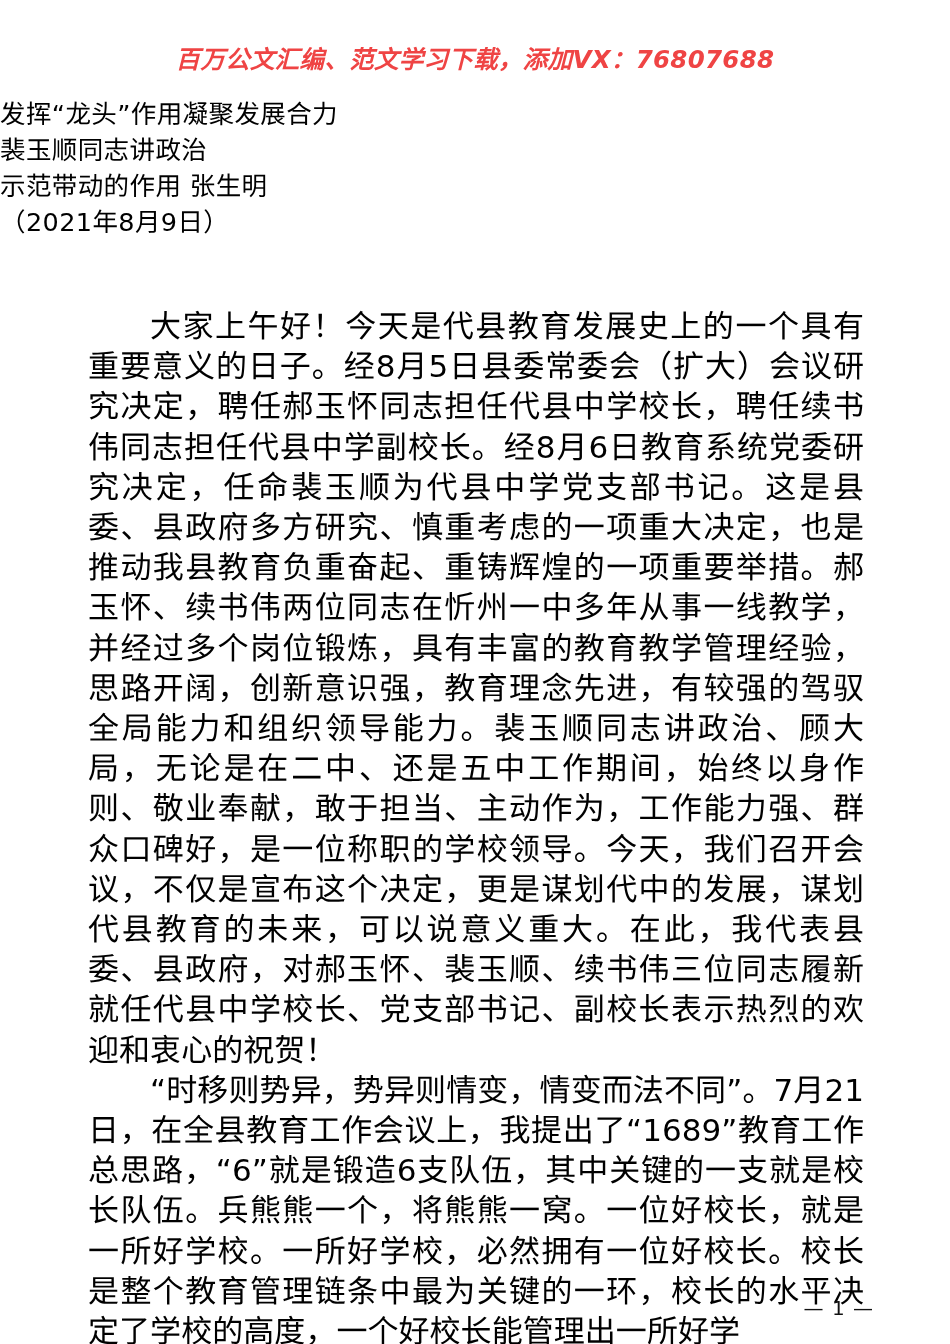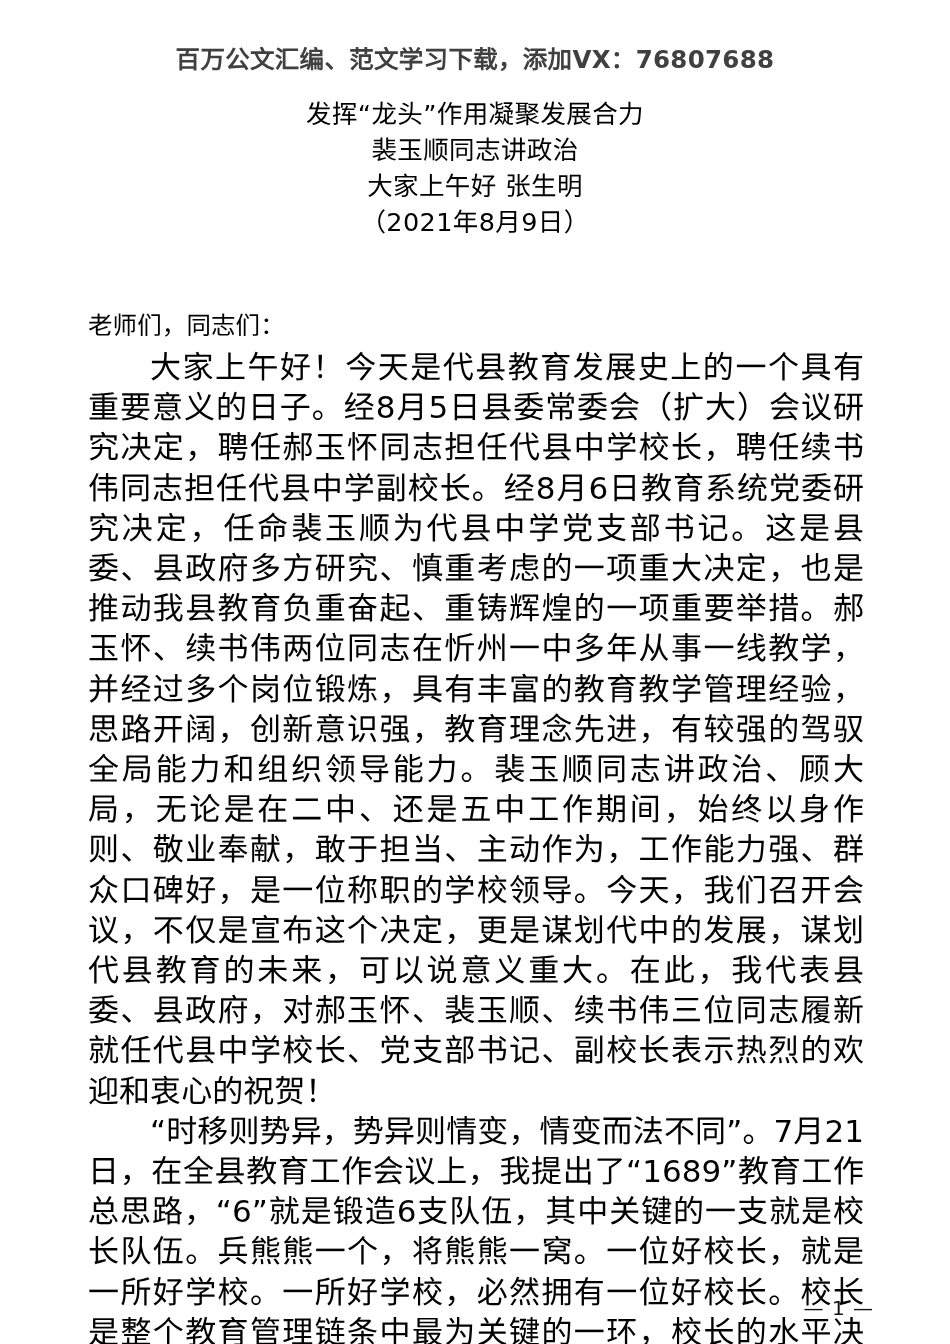--- a/index.html
+++ b/index.html
@@ -37,21 +37,20 @@
     letter-spacing: 0.3px;
     white-space: nowrap;
   }
 
   
   .title-block {
     position: absolute;
     top: 96px;
     left: 0;
     width: 950px;
-    text-align: center;
   }
   .title-line {
     font-size: 25.5px;
     line-height: 36px;
     font-weight: 400;
     letter-spacing: 0.4px;
     white-space: nowrap;
   }
 
   
@@ -90,30 +89,29 @@
     font-size: 20px;
     letter-spacing: 1px;
     color: #111111;
   }
 </style>
 </head>
 <body>
 
 <div class="page">
 
-  <div class="promo-header" style="color: #404040;">百万公文汇编、范文学习下载，添加VX：76807688</div>
+  <div class="promo-header" style="color: #ef4444; font-style: italic;">百万公文汇编、范文学习下载，添加VX：76807688</div>
 
   <div class="title-block">
     <div class="title-line">发挥“龙头”作用凝聚发展合力</div>
     <div class="title-line">裴玉顺同志讲政治</div>
-    <div class="title-line">大家上午好 张生明</div>
+    <div class="title-line">示范带动的作用 张生明</div>
     <div class="title-line">（2021年8月9日）</div>
   </div>
 
   <div class="body-block">
-    <p class="salutation">老师们，同志们：</p>
     <p class="para">大家上午好！今天是代县教育发展史上的一个具有重要意义的日子。经8月5日县委常委会（扩大）会议研究决定，聘任郝玉怀同志担任代县中学校长，聘任续书伟同志担任代县中学副校长。经8月6日教育系统党委研究决定，任命裴玉顺为代县中学党支部书记。这是县委、县政府多方研究、慎重考虑的一项重大决定，也是推动我县教育负重奋起、重铸辉煌的一项重要举措。郝玉怀、续书伟两位同志在忻州一中多年从事一线教学，并经过多个岗位锻炼，具有丰富的教育教学管理经验，思路开阔，创新意识强，教育理念先进，有较强的驾驭全局能力和组织领导能力。裴玉顺同志讲政治、顾大局，无论是在二中、还是五中工作期间，始终以身作则、敬业奉献，敢于担当、主动作为，工作能力强、群众口碑好，是一位称职的学校领导。今天，我们召开会议，不仅是宣布这个决定，更是谋划代中的发展，谋划代县教育的未来，可以说意义重大。在此，我代表县委、县政府，对郝玉怀、裴玉顺、续书伟三位同志履新就任代县中学校长、党支部书记、副校长表示热烈的欢迎和衷心的祝贺！</p>
     <p class="para">“时移则势异，势异则情变，情变而法不同”。7月21日，在全县教育工作会议上，我提出了“1689”教育工作总思路，“6”就是锻造6支队伍，其中关键的一支就是校长队伍。兵熊熊一个，将熊熊一窝。一位好校长，就是一所好学校。一所好学校，必然拥有一位好校长。校长是整个教育管理链条中最为关键的一环，校长的水平决定了学校的高度，一个好校长能管理出一所好学</p>
   </div>
 
   <div class="footer">— 1 —</div>
 
 </div>
 
 </body></html>

